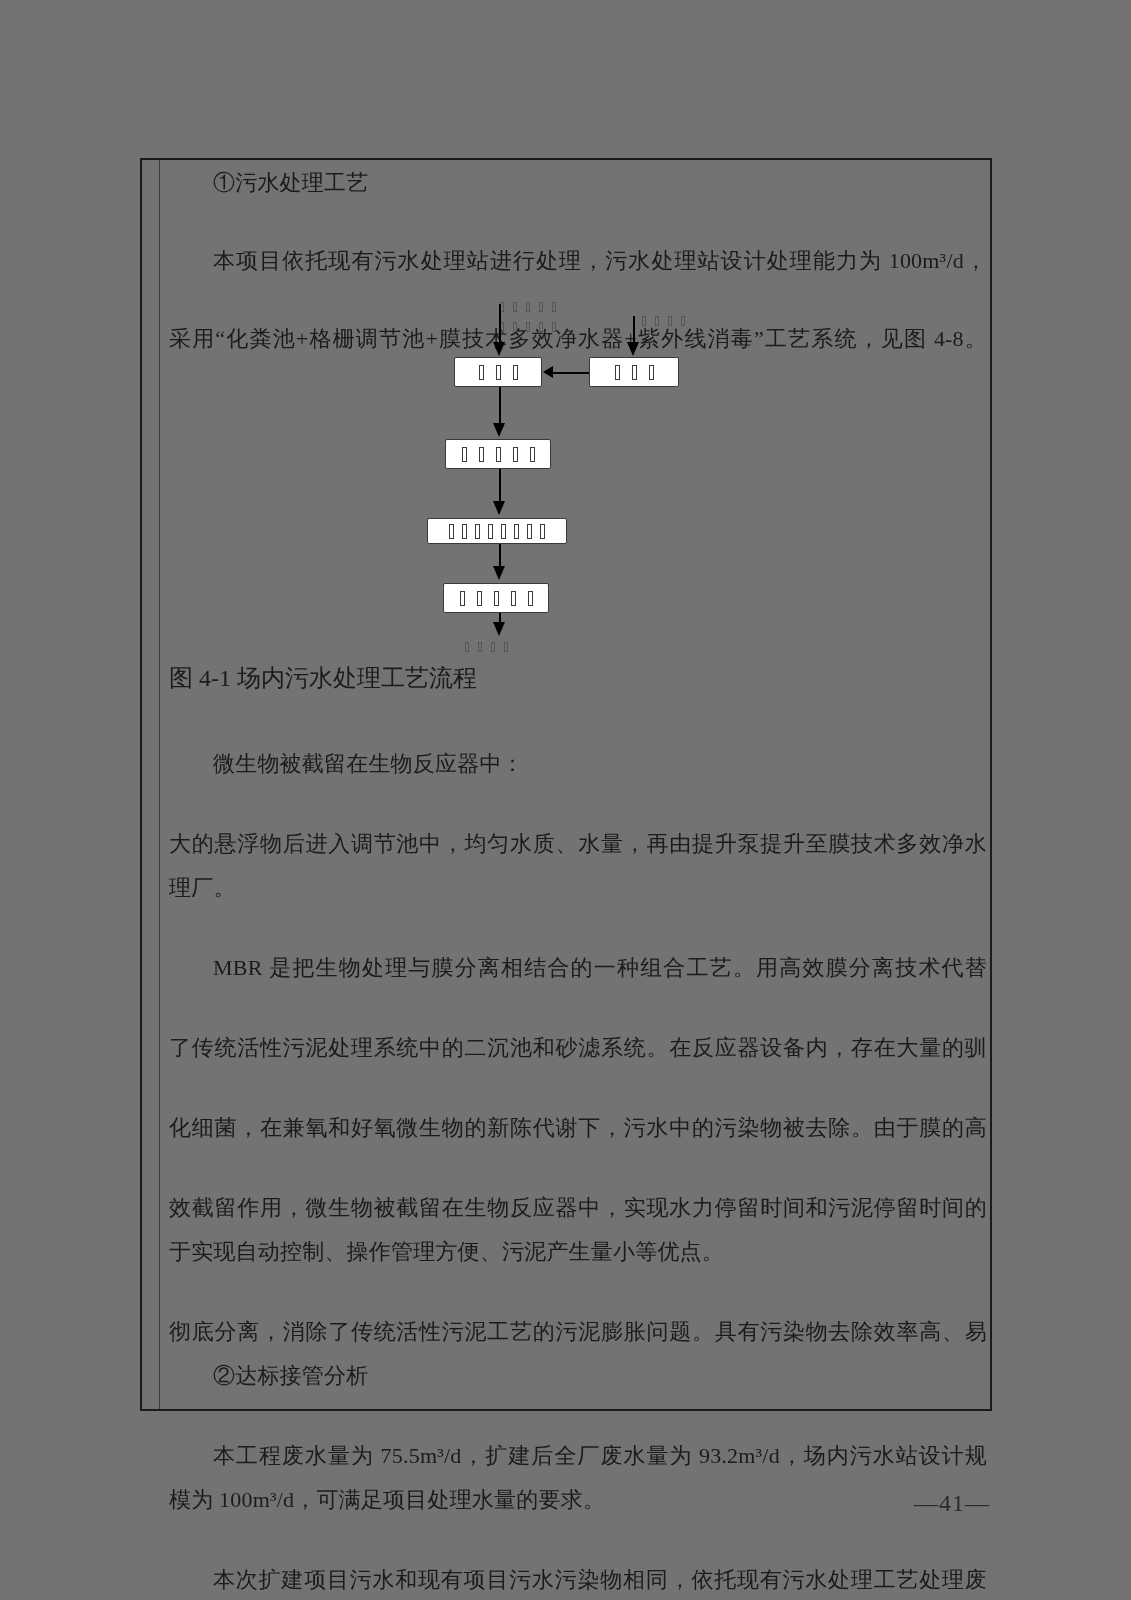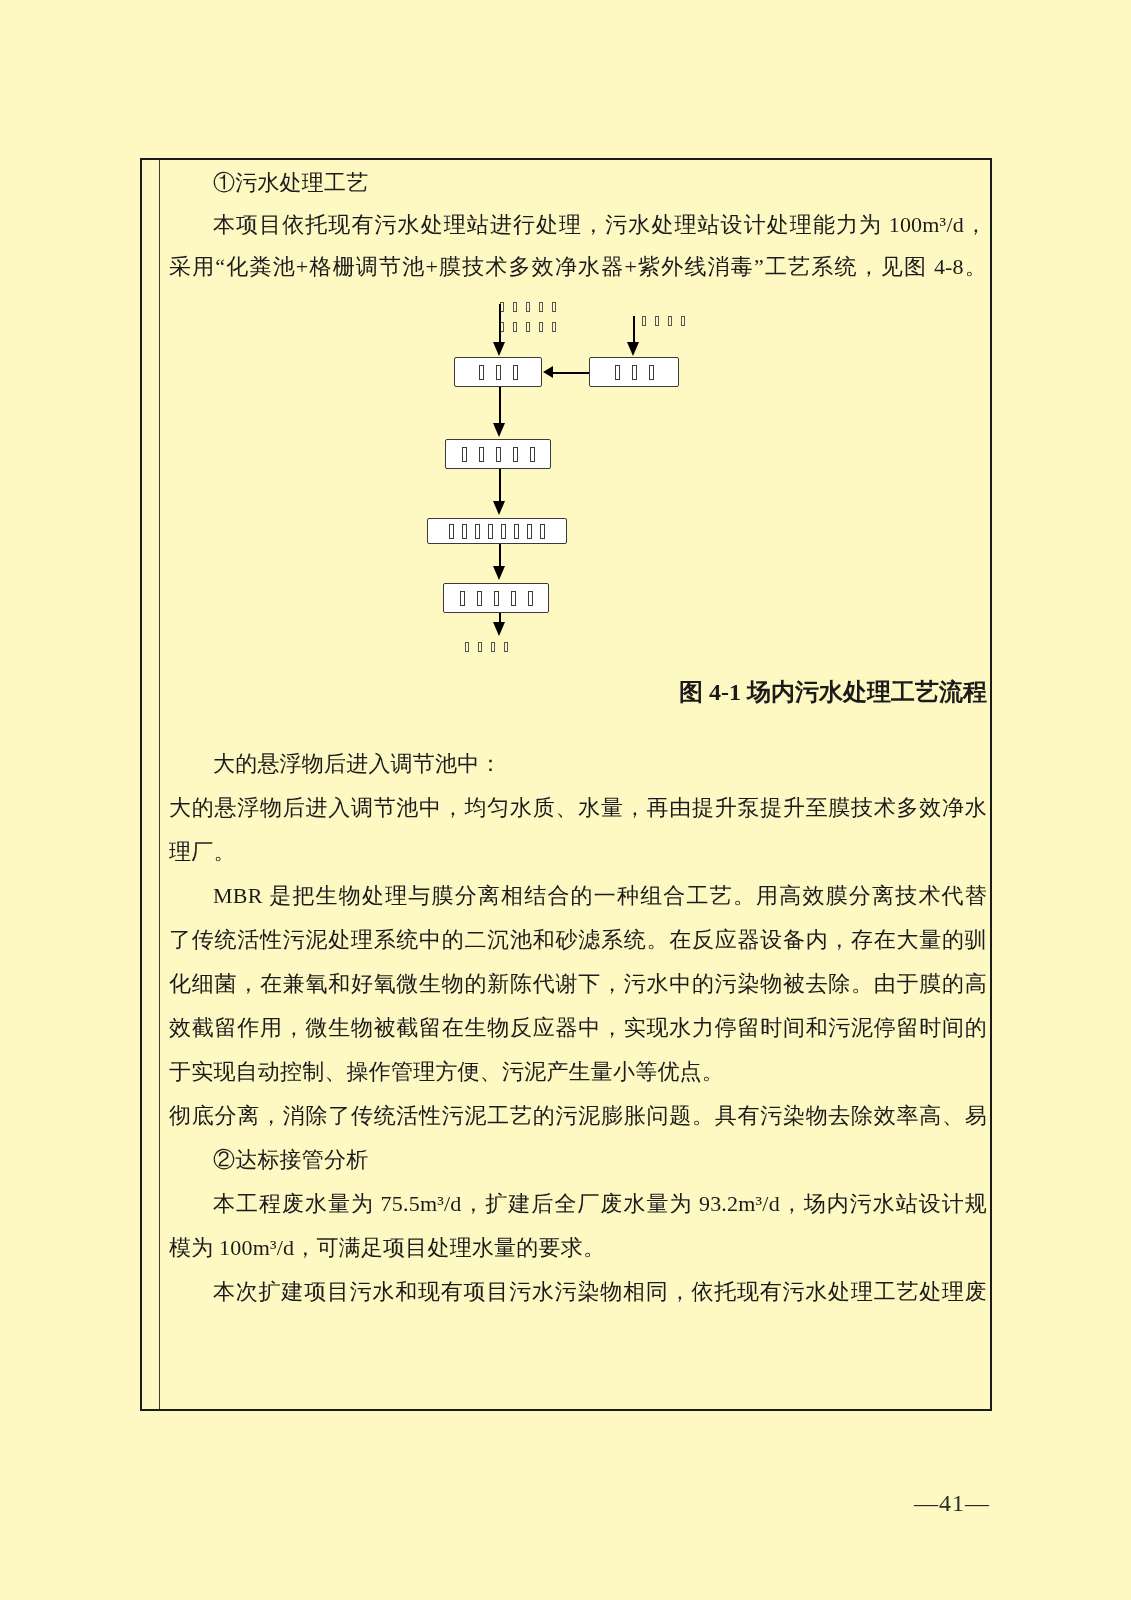--- a/index.html
+++ b/index.html
@@ -2,40 +2,40 @@
 <html><head>
 <meta charset="utf-8">
 <style>
   * { margin:0; padding:0; box-sizing:border-box; }
   html,body { background:#ffffff; }
   body {
     width:1131px; height:1600px;
     font-family:"Liberation Serif","DejaVu Serif",serif;
     color:#1b1b1b;
   }
-  .page { position:relative; width:1131px; height:1600px; background:#fef9c3; overflow:hidden; }
+  .page { position:relative; width:1131px; height:1600px; background:#737373; overflow:hidden; }
 
   
   .doc-table {
     position:absolute; left:140px; top:158px; width:852px; height:1253px;
     border:2px solid #1b1b1b;
   }
   .gutter-line { position:absolute; left:17px; top:0; bottom:0; width:1px; background:#3a3a3a; }
 
   
   .text-block { position:absolute; left:27px; width:818px; font-size:22px; letter-spacing:.2px; }
   .text-top  { top:2px;  line-height:42px; }
   .text-main { top:582px; line-height:44px; }
   .line { text-align:justify; text-align-last:left; }
-  .line.fill { text-align-last:justify; }
+  .line.fill { text-align-last:justify;margin-top:36px; }
   .line.indent { text-indent:2em; }
 
   .caption {
-    position:absolute; left:27px; top:516px; width:818px; height:32px;
-    line-height:32px; text-align:right; font-weight:bold; font-size:24px;
+    position:absolute; left:27px; top:502px; width:818px; height:32px;
+    line-height:32px; text-align:left; font-weight:normal; font-size:24px;
   }
 
   
   .flowchart { position:absolute; left:280px; top:130px; width:300px; height:378px; }
   .flowchart > div { position:absolute; }
   .fbox {
     border:1.5px solid #3a3a3a; border-radius:2px; background:#fff;
     display:flex; align-items:center; justify-content:center; gap:12px;
   }
   .fbox.dense { gap:8px; }
@@ -149,21 +149,21 @@
           <span class="tofu"></span>
           <span class="tofu"></span>
           <span class="tofu"></span>
           <span class="tofu"></span>
         </div>
     </div>
 
     <div class="caption">图 4-1 场内污水处理工艺流程</div>
 
     <div class="text-block text-main">
-        <div class="line indent">大的悬浮物后进入调节池中：</div>
+        <div class="line indent">微生物被截留在生物反应器中：</div>
         <div class="line fill">大的悬浮物后进入调节池中，均匀水质、水量，再由提升泵提升至膜技术多效净水</div>
         <div class="line">理厂。</div>
         <div class="line indent fill">MBR 是把生物处理与膜分离相结合的一种组合工艺。用高效膜分离技术代替</div>
         <div class="line fill">了传统活性污泥处理系统中的二沉池和砂滤系统。在反应器设备内，存在大量的驯</div>
         <div class="line fill">化细菌，在兼氧和好氧微生物的新陈代谢下，污水中的污染物被去除。由于膜的高</div>
         <div class="line fill">效截留作用，微生物被截留在生物反应器中，实现水力停留时间和污泥停留时间的</div>
         <div class="line">于实现自动控制、操作管理方便、污泥产生量小等优点。</div>
         <div class="line fill">彻底分离，消除了传统活性污泥工艺的污泥膨胀问题。具有污染物去除效率高、易</div>
         <div class="line indent">②达标接管分析</div>
         <div class="line indent fill">本工程废水量为 75.5m³/d，扩建后全厂废水量为 93.2m³/d，场内污水站设计规</div>

